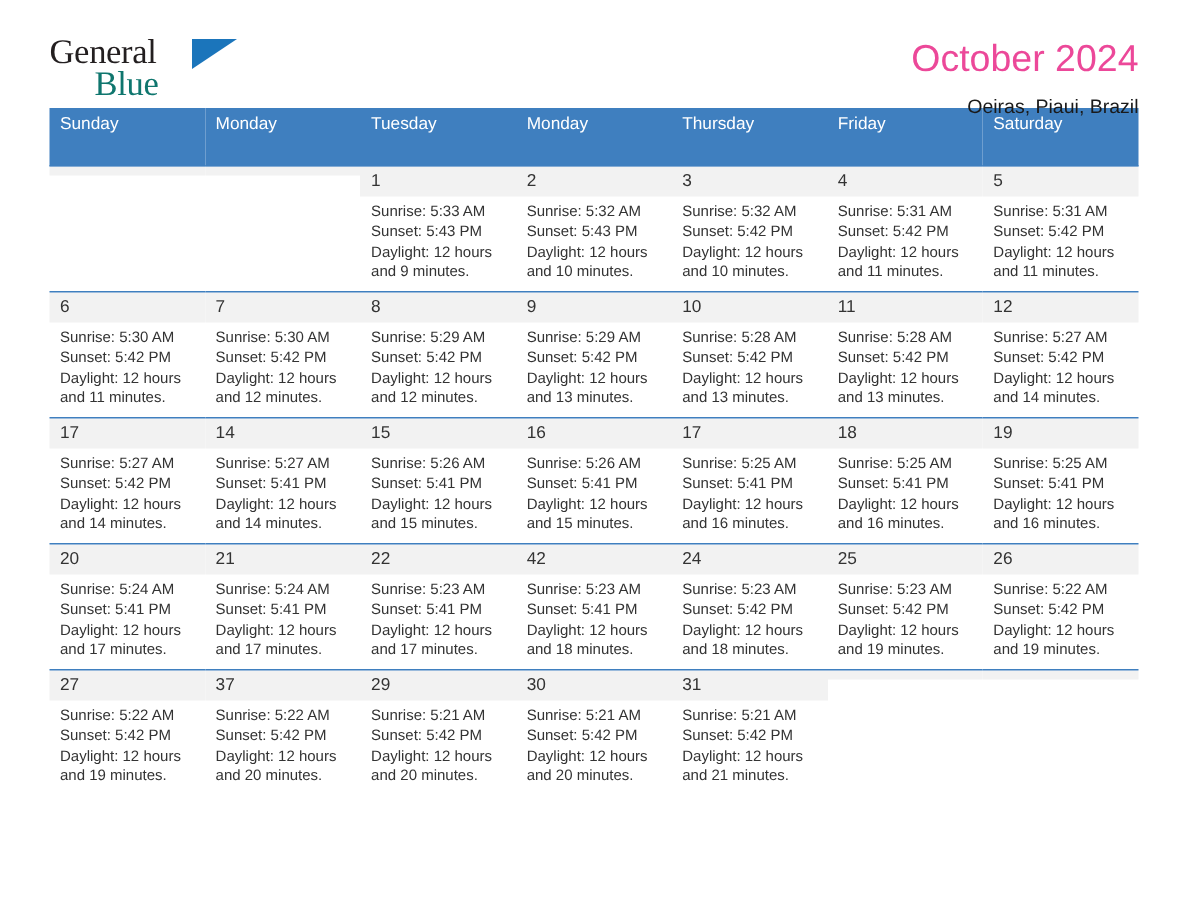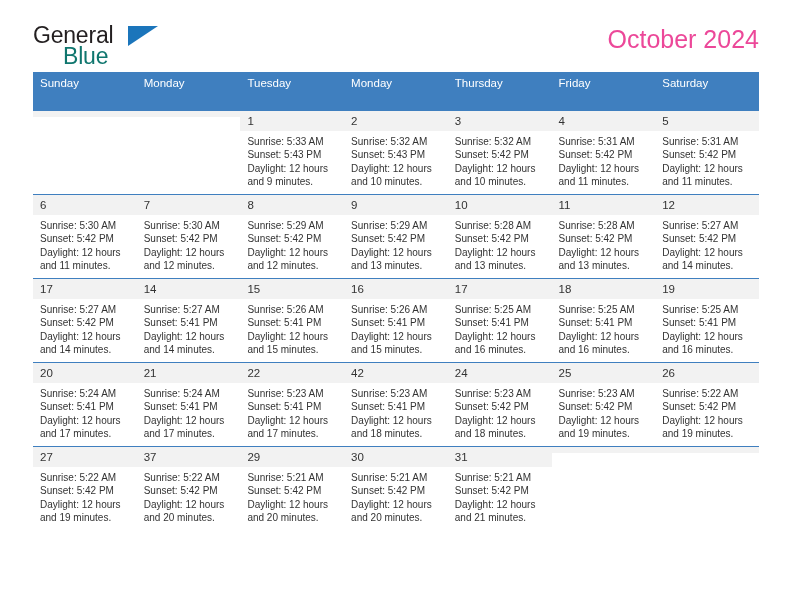--- a/index.html
+++ b/index.html
@@ -30,20 +30,21 @@
     align-items: flex-start;
     justify-content: space-between;
     padding-top: 22px;
     box-sizing: border-box;
   }
   .brand {
     position: relative;
     width: 125px;
     height: 46px;
     user-select: none;
+    font-family: Liberation Serif, serif;
   }
   .brand-general {
     position: absolute;
     left: 0;
     top: 0;
     font-size: 23px;
     letter-spacing: -0.2px;
     color: #231f20;
     line-height: 26px;
   }
@@ -136,20 +137,21 @@
   <div class="header">
 
     <div class="brand">
       <span class="brand-general">General</span>
       <span class="brand-triangle"></span>
       <span class="brand-blue">Blue</span>
     </div>
 
     <div class="titles">
       <div class="cal-title">October 2024</div>
+      <div class="cal-subtitle">Oeiras, Piaui, Brazil</div>
     </div>
 
   </div>
 
   <table class="calendar">
     <thead>
       <tr>
         <th>Sunday</th>
         <th>Monday</th>
         <th>Tuesday</th>

